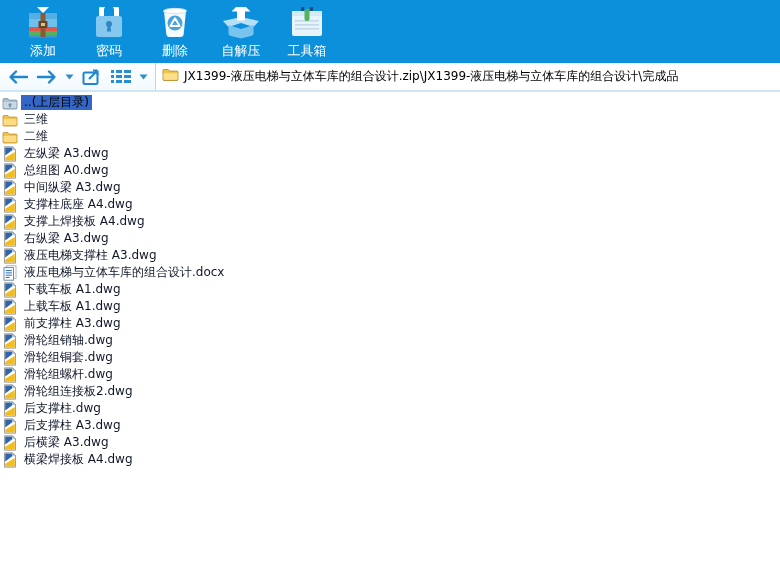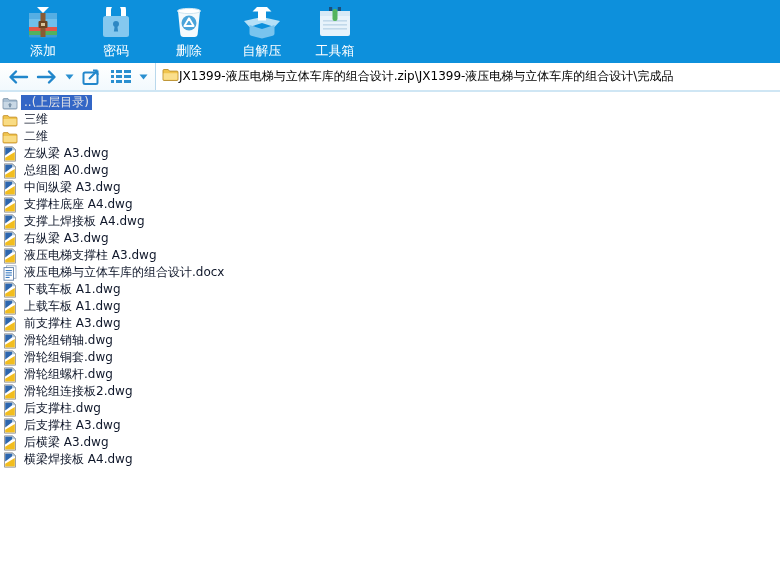--- a/index.html
+++ b/index.html
@@ -4,49 +4,49 @@
 <style>
   * { margin:0; padding:0; box-sizing:border-box; }
   html,body { background:#fff; }
   .window {
     width:780px; height:574px; position:relative; overflow:hidden;
     background:#fff; font-family:"DejaVu Sans", sans-serif;
   }
   
   .toolbar {
     height:63px; background:#0d90dc; display:flex; align-items:flex-end;
-    padding:0 2px 5px 10px; gap:7px; overflow:hidden;
+    padding:0 2px 5px 10px; overflow:hidden;
   }
   .tb-item {
     width:66px; display:flex; flex-direction:column; align-items:center;
     cursor:pointer;
   }
   .tb-icon { width:40px; height:36px; margin-top:-6px; overflow:hidden; }
   .tb-icon svg { width:40px; height:42px; display:block; margin-top:-6px; }
   .tb-label { color:#ffffff; font-size:13px; line-height:15px; white-space:nowrap; }
   
   .navbar {
     height:29px; display:flex; align-items:stretch;
     background:linear-gradient(#ffffff,#f2f9fd);
     border-bottom:2px solid #cfe6f4;
   }
   .nav-controls { display:flex; align-items:center; padding:0 5px; gap:3px; }
   .nav-btn { display:flex; align-items:center; justify-content:center; padding:2px; cursor:pointer; }
   .addr {
     flex:1; background:#ffffff; border-left:1px solid #b9d8ec;
-    display:flex; align-items:center; padding-left:6px; cursor:text;
+    display:flex; align-items:center; gap:5px; padding-left:6px; cursor:text;
   }
   .addr-text { font-size:12px; color:#000; white-space:nowrap; }
   
   .list { padding:2px 0 0 2px; background:#fff; }
   .row { height:17px; display:flex; align-items:center; cursor:pointer; }
   .row-icon { width:16px; height:16px; flex:0 0 16px; margin-right:3px; }
   .row-icon svg { width:16px; height:16px; display:block; }
   .row-name { font-size:12px; line-height:15px; color:#0f172a; padding:0 3px; white-space:nowrap; }
-  .row.selected .row-name { background:#3366c6; color:#e5e5e5; }
+  .row.selected .row-name { background:#3366c6; color:#000000; }
 </style>
 </head>
 <body>
 
 <div class="window">
 
   <div class="toolbar" id="toolbar">
       <div class="tb-item">
       <span class="tb-icon">
           <svg viewBox="0 0 40 42">

